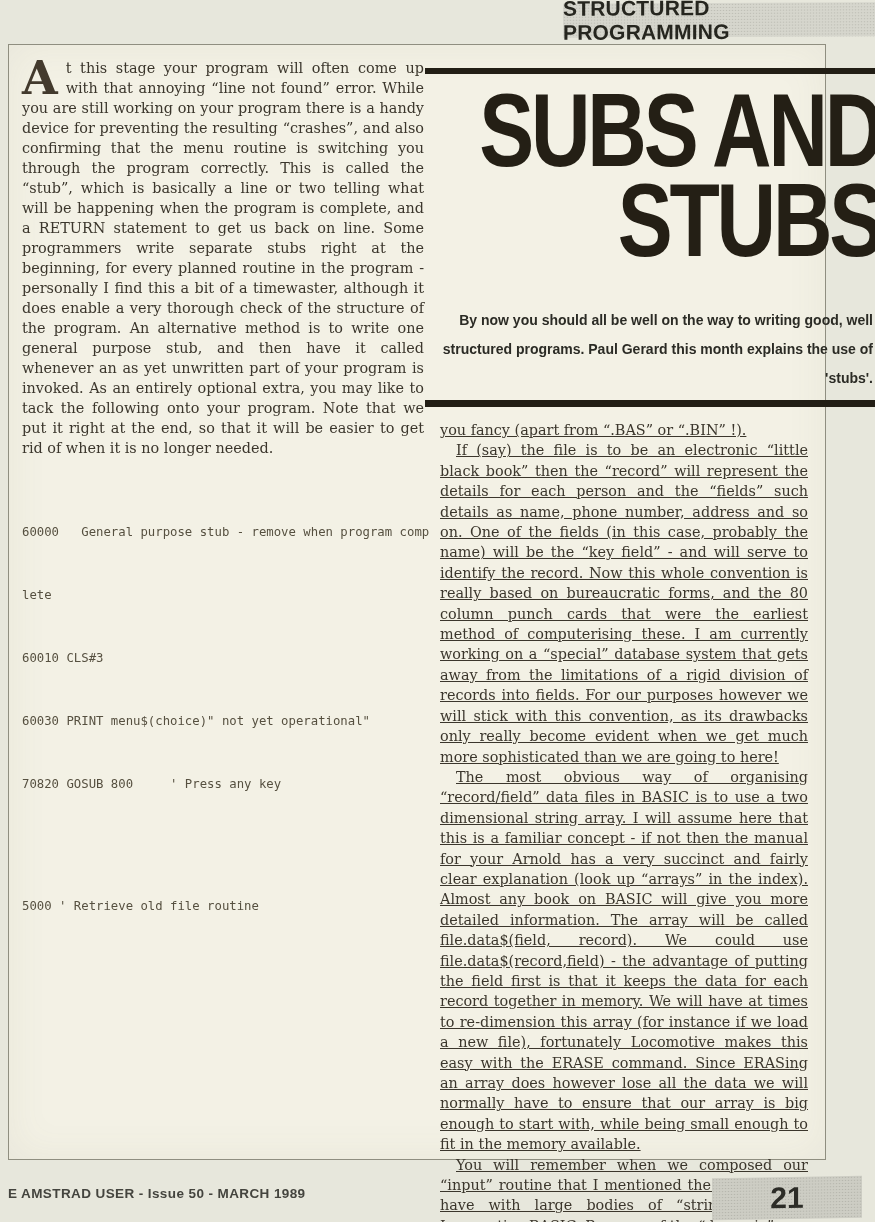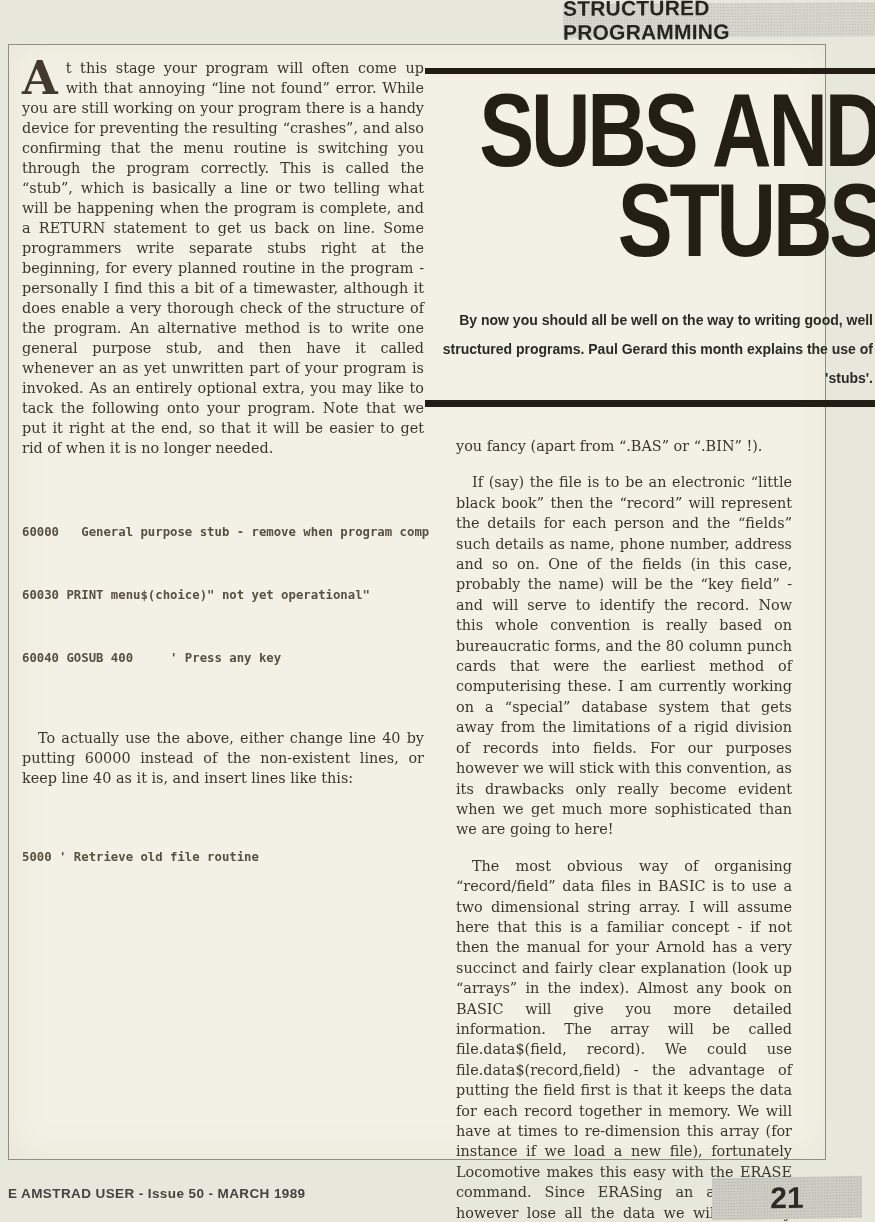--- a/index.html
+++ b/index.html
@@ -40,21 +40,21 @@
     font-size:46px;line-height:36px;
     padding:2px 8px 0 0;
     color:#433a2d;font-weight:bold;
   }
   .para-indent{text-indent:16px;}
   .gap-m{margin-top:17px !important;}
   .gap-l{margin-top:22px !important;}
   .code{
     font-family:"DejaVu Sans Mono", monospace;
     font-size:12.3px;line-height:21px;color:#565040;
-    text-align:left;white-space:pre;font-weight:bold;
+    text-align:left;white-space:pre;
   }
   
   .rule{
     position:absolute;height:6px;background:#221e15;
   }
   .rule-top{left:425px;top:68px;width:450px;}
   .rule-bottom{left:425px;top:400px;width:450px;height:7px;}
   .big-title{
     position:absolute;top:86px;right:-6px;width:700px;
     text-align:right;
@@ -69,21 +69,21 @@
     text-align:right;
     font-family:"Liberation Sans", sans-serif;
     font-weight:bold;font-size:14px;line-height:29px;color:#2b2b25;
   }
   
   .right-col{
     position:absolute;left:440px;top:420px;width:368px;
     font-size:14.4px;line-height:20.4px;color:#3b362c;
     text-align:justify;
   }
-  .right-col p{margin:16px;}
+  .right-col p{margin:0;text-decoration:underline;}
   
   .footer{
     position:absolute;left:2px;top:1186px;
     font-family:"Liberation Sans", sans-serif;
     font-weight:bold;font-size:13.5px;letter-spacing:0.4px;color:#44443e;padding-left:6px;
   }
   .page-num{
     position:absolute;left:712px;top:1177px;width:150px;height:42px;
     background-color:#cdcdc4;
     background-image:radial-gradient(#b5b5ac 18%, rgba(0,0,0,0) 19%);
@@ -101,25 +101,26 @@
   <span>STRUCTURED PROGRAMMING</span>
 </div>
 
 <div class="frame"></div>
 
 <div class="left-col">
   <p><span class="dropcap">A</span><span>t this stage your program will often come up with that annoying “line not found” error. While you are still working on your program there is a handy device for preventing the resulting “crashes”, and also confirming that the menu routine is switching you through the program correctly. This is called the “stub”, which is basically a line or two telling what will be happening when the program is complete, and a RETURN statement to get us back on line. Some programmers write separate stubs right at the beginning, for every planned routine in the program - personally I find this a bit of a timewaster, although it does enable a very thorough check of the structure of the program. An alternative method is to write one general purpose stub, and then have it called whenever an as yet unwritten part of your program is invoked. As an entirely optional extra, you may like to tack the following onto your program. Note that we put it right at the end, so that it will be easier to get rid of when it is no longer needed.</span></p>
 
   <div class="code gap-l">
     <div>60000   General purpose stub - remove when program comp</div>
+    <div>lete</div>
+    <div>60010 CLS#3</div>
     <div>60030 PRINT menu$(choice)" not yet operational"</div>
-    <div>60040 GOSUB 400     ' Press any key</div>
+    <div>70820 GOSUB 800     ' Press any key</div>
   </div>
 
-  <p class="para-indent gap-m">To actually use the above, either change line 40 by putting 60000 instead of the non-existent lines, or keep line 40 as it is, and insert lines like this:</p>
 
   <div class="code gap-m">
     <div>5000 ' Retrieve old file routine</div>
     
   </div>
 
 </div>
 
 <div class="rule rule-top"></div>
 

